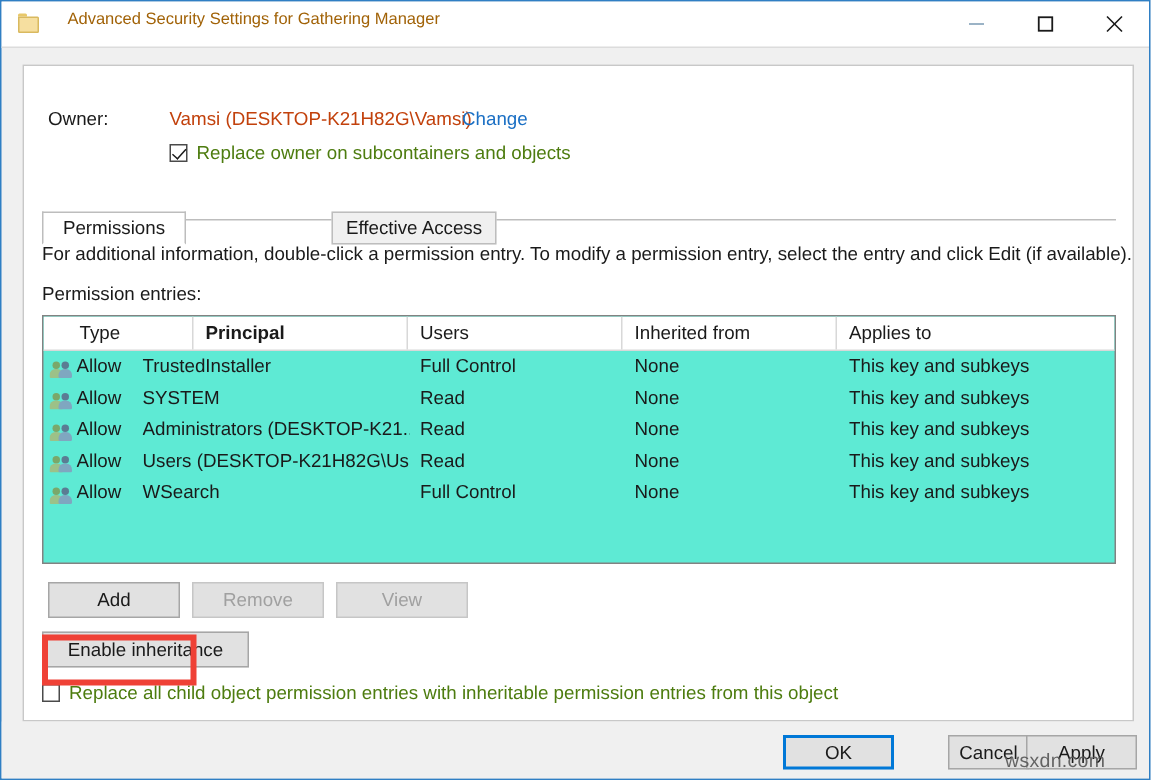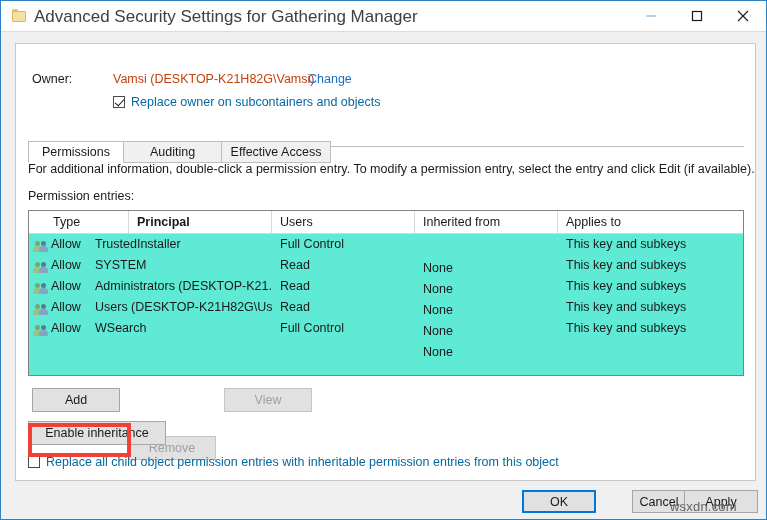--- a/index.html
+++ b/index.html
@@ -56,23 +56,23 @@
     position: absolute;
     left: 0; top: 2px;
     width: 14px; height: 11px;
     background: #f6dfa0;
     border: 1px solid #d9b95f;
     box-sizing: border-box;
     border-radius: 0 1px 1px 1px;
   }
   .title-text {
     position: absolute;
-    left: 33px; top: 6px;
-    font-size: 17px;
-    color: #404040;
+    left: 44px; top: 6px;
+    font-size: 11px;
+    color: #a16207;
     white-space: nowrap;
   }
   .win-btns {
     position: absolute;
     right: 0; top: 0;
     height: 30px;
     display: flex;
   }
   .win-btn {
     width: 46px; height: 30px;
@@ -137,21 +137,21 @@
     position: absolute;
     left: 3px; top: 0px;
     width: 4px; height: 8px;
     border: solid #1a1a1a;
     border-width: 0 1.6px 1.6px 0;
     transform: rotate(42deg);
   }
   .cb-label {
     margin-left: 6px;
     font-size: 12.5px;
-    color: #0369a1;
+    color: #4d7c0f;
     white-space: nowrap;
   }
 
   
   .tabstrip {
     position: absolute;
     left: 12px; top: 81px;
     width: 716px;
     height: 22px;
   }
@@ -247,21 +247,21 @@
     line-height: 21px;
     font-size: 12.5px;
     color: #1a1a1a;
     white-space: nowrap;
     overflow: hidden;
   }
   .c-icon { left: 4px; width: 16px; top: 3px; height: 15px; }
   .c-type { left: 22px;  width: 78px; }
   .c-prin { left: 66px;  width: 178px; }
   .c-acc  { left: 251px; width: 135px; }
-  .c-inh  { left: 394px; width: 135px; margin-top: 24px; }
+  .c-inh  { left: 394px; width: 135px; }
   .c-app  { left: 537px; width: 180px; }
 
   
   .usericon { position: relative; width: 16px; height: 15px; }
   .usericon .p {
     position: absolute;
     bottom: 0;
     width: 9px; height: 11px;
   }
   .usericon .p .head {
@@ -296,21 +296,21 @@
     justify-content: center;
     cursor: default;
     font-family: "Liberation Sans", sans-serif;
   }
   .btn.disabled {
     color: #a0a0a0;
     border-color: #c6c6c6;
     background: #e1e1e1;
   }
   .btn-add    { left: 16px;  top: 344px; width: 88px; height: 24px; }
-  .btn-remove { left: 112px; top: 344px; width: 88px; height: 24px; margin-top: 48px; }
+  .btn-remove { left: 112px; top: 344px; width: 88px; height: 24px; }
   .btn-view   { left: 208px; top: 344px; width: 88px; height: 24px; }
   .btn-inherit{ left: 12px;  top: 377px; width: 138px; height: 24px; }
 
   
   .highlight-box {
     position: absolute;
     left: 12px; top: 379px;
     width: 103px; height: 34px;
     box-sizing: border-box;
     border: 4px solid #ef4136;
@@ -400,21 +400,20 @@
     <div class="owner-change">Change</div>
 
     <div class="cb-row cb-replace-owner">
       <span class="checkbox checked"></span>
       <span class="cb-label">Replace owner on subcontainers and objects</span>
     </div>
 
     <div class="tabstrip">
       <div class="tabstrip-line"></div>
       <div class="tab tab-0 active">Permissions</div>
-      <div class="tab tab-1">Auditing</div>
       <div class="tab tab-2">Effective Access</div>
     </div>
 
     <div class="info-text">For additional information, double-click a permission entry. To modify a permission entry, select the entry and click Edit (if available).</div>
     <div class="entries-label">Permission entries:</div>
 
     <div class="table">
       <div class="thead">
         <div class="th th-0">Type</div>
         <div class="th th-1">Principal</div>

